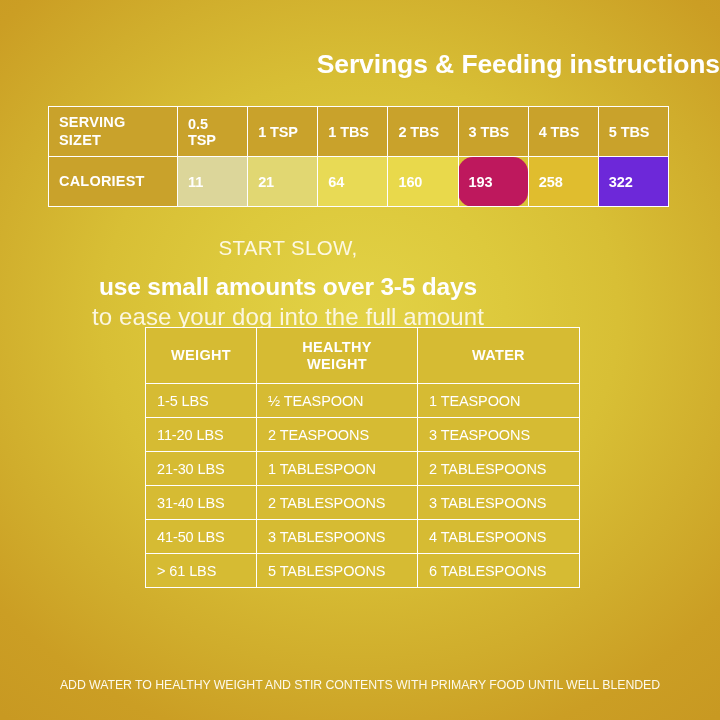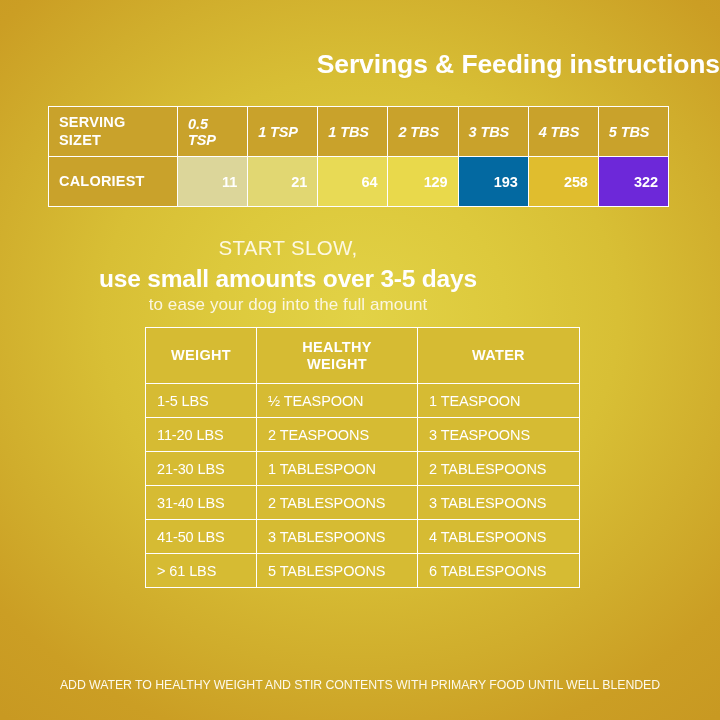--- a/index.html
+++ b/index.html
@@ -62,26 +62,25 @@
   td.label-cell {
     width: 129px;
     font-size: 14.5px;
     line-height: 1.18;
     letter-spacing: 0.2px;
   }
 
   td.serving-head {
     background: #d2ad2e;
     letter-spacing: -0.1px;
-    font-style: italic;
   }
 
   td.cal-cell {
     letter-spacing: -0.1px;
-    text-align: right;
+    text-align: left;
     padding-left: 17px;
   }
 
   
   .callout {
     position: absolute;
     left: 0;
     top: 236px;
     width: 576px;
     text-align: center;
@@ -92,24 +91,24 @@
     color: #fdf8e2;
     letter-spacing: 0.3px;
     line-height: 1.16;
   }
   .callout .ln2 {
     font-size: 24.5px;
     font-weight: bold;
     color: #ffffff;
     letter-spacing: -0.2px;
     line-height: 1.16;
-    margin-top: 5px;
+    margin-top: 13px;
   }
   .callout .ln3 {
-    font-size: 17px;
+    font-size: 24px;
     font-weight: normal;
     color: #fbf6e0;
     letter-spacing: 0.1px;
     line-height: 1.2;
     margin-top: 2px;
   }
 
   
   .feeding-wrap {
     position: absolute;
@@ -177,22 +176,22 @@
         <td class="serving-head">2 TBS</td>
         <td class="serving-head">3 TBS</td>
         <td class="serving-head">4 TBS</td>
         <td class="serving-head">5 TBS</td>
       </tr>
       <tr>
         <td class="label-cell">CALORIEST</td>
         <td class="cal-cell" style="background: rgb(220, 214, 154);">11</td>
         <td class="cal-cell" style="background: rgb(225, 215, 114);">21</td>
         <td class="cal-cell" style="background: rgb(232, 218, 85);">64</td>
-        <td class="cal-cell" style="background: rgb(233, 217, 75);">129</td>
-        <td class="cal-cell" style="background: #0369a1;">193</td>
+        <td class="cal-cell" style="background: rgb(233, 217, 75);">160</td>
+        <td class="cal-cell" style="background: #be185d; border-radius: 15px;">193</td>
         <td class="cal-cell" style="background: rgb(224, 189, 46);">258</td>
         <td class="cal-cell" style="background: #6d28d9;">322</td>
       </tr>
     </tbody>
   </table>
 </div>
 
 <div class="callout">
   <div class="ln1">START SLOW,</div>
   <div class="ln2">use small amounts over 3-5 days</div>

